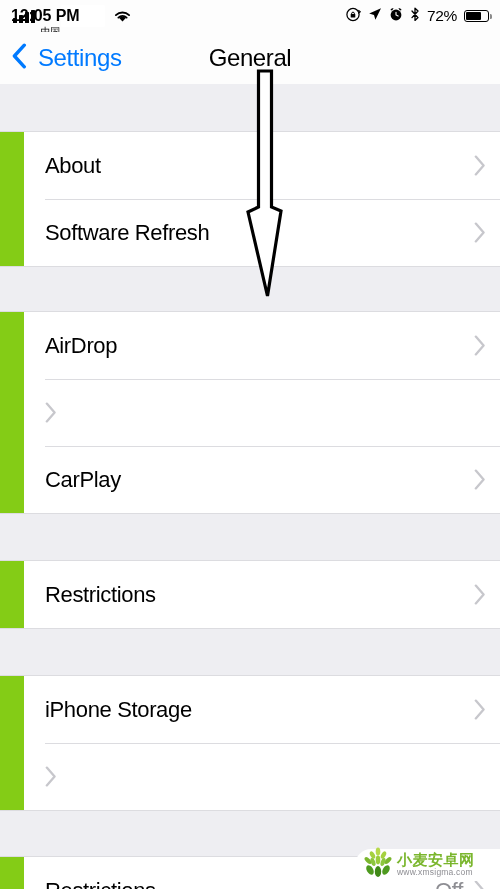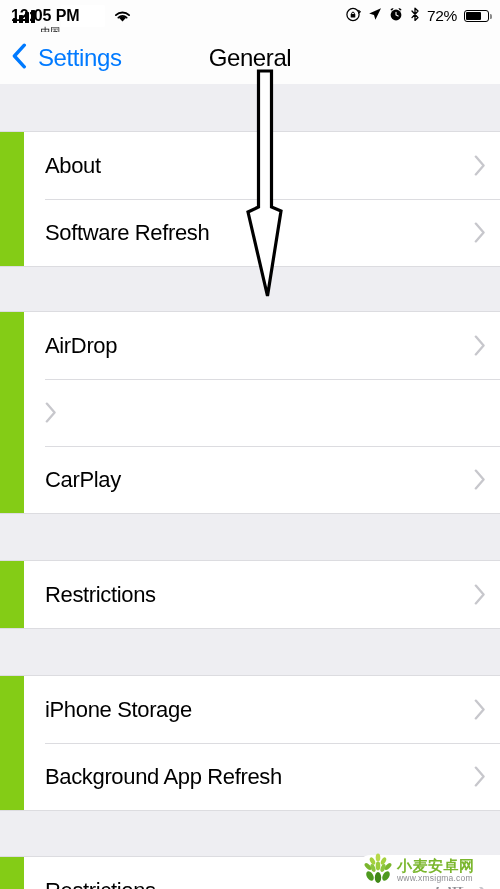--- a/index.html
+++ b/index.html
@@ -128,21 +128,21 @@
     position:absolute;
     left:0; top:0;
     width:500px; height:889px;
     pointer-events:none;
     z-index:40;
   }
 
   
   .watermark{
     position:absolute;
-    right:0; bottom:2px;
+    right:0; bottom:8px;
     width:145px; height:32px;
     z-index:50;
     display:flex; align-items:center;
     background:#ffffff;
     border-top-left-radius:16px;
     padding-left:6px;
   }
   .wm-logo{ flex:0 0 auto; }
   .wm-text{ display:flex; flex-direction:column; margin-left:2px; }
   .wm-cn{
@@ -294,21 +294,20 @@
   <div class="group">
     <div class="row">
       <span class="row-label">iPhone Storage</span>
       <span class="chevron-right">
         <svg width="12" height="21" viewBox="0 0 12 21">
             <path d="M1.8 1.6 L9.6 10.5 L1.8 19.4" stroke="#c7c7cc" stroke-width="2.3" fill="none" stroke-linecap="round" stroke-linejoin="round"></path>
           </svg>
       </span>
     </div>
     <div class="row">
-      <span class="row-label">Background App Refresh</span>
       <span class="chevron-right">
         <svg width="12" height="21" viewBox="0 0 12 21">
             <path d="M1.8 1.6 L9.6 10.5 L1.8 19.4" stroke="#c7c7cc" stroke-width="2.3" fill="none" stroke-linecap="round" stroke-linejoin="round"></path>
           </svg>
       </span>
     </div>
   </div>
 
   <div class="group-gap" style="height:45px"></div>
 

